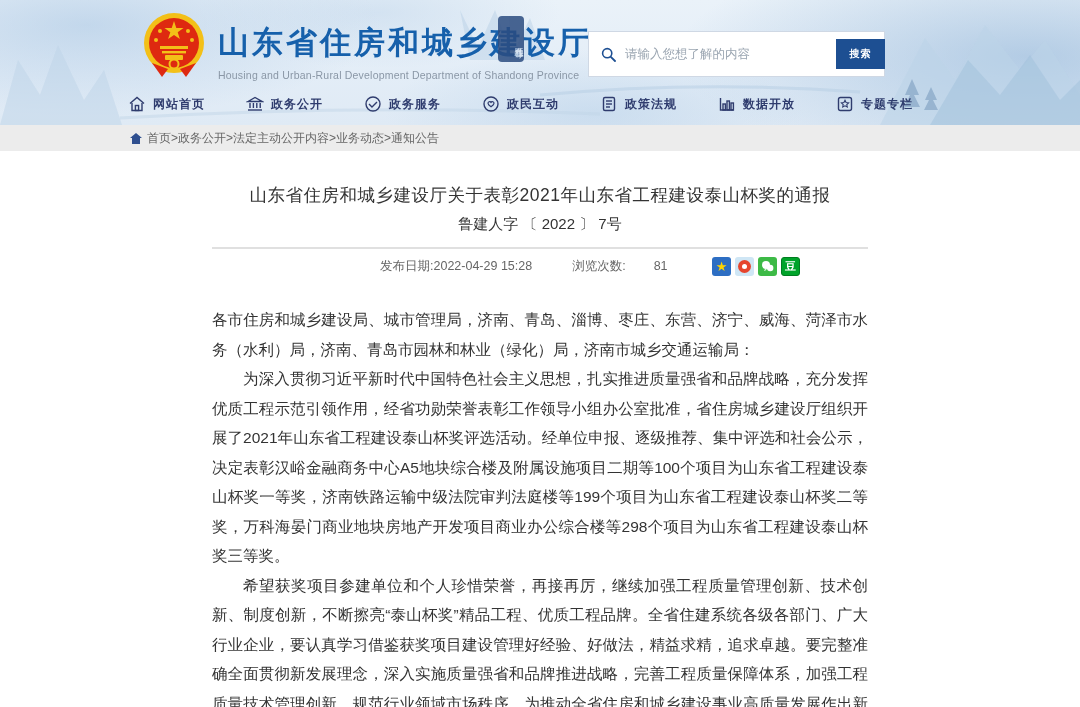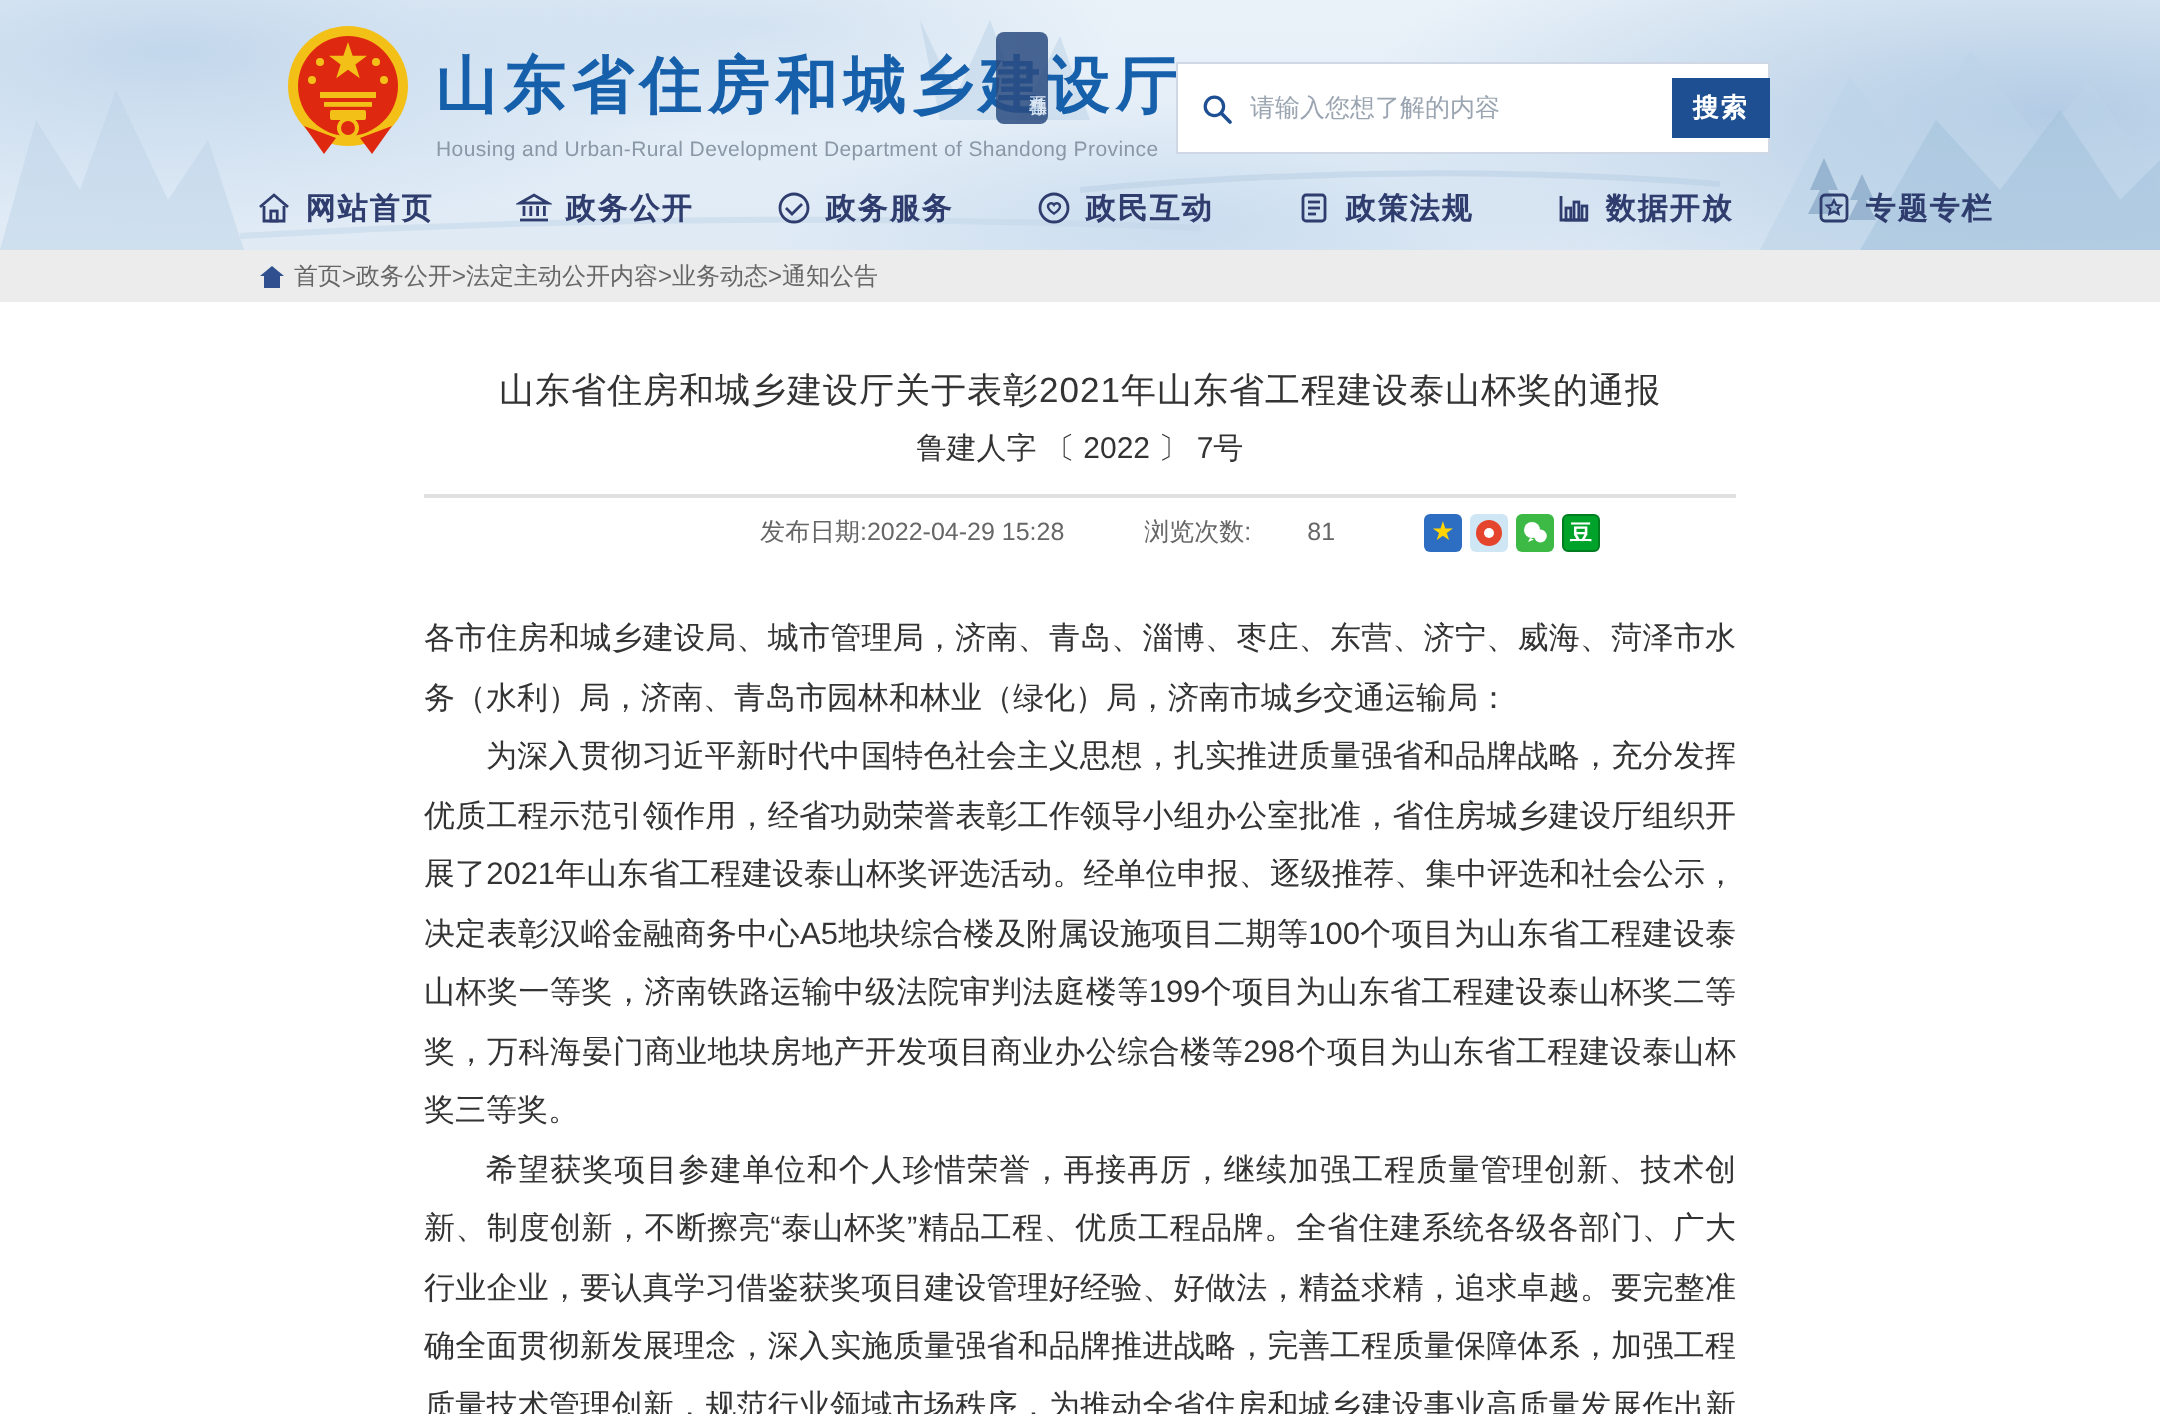--- a/index.html
+++ b/index.html
@@ -27,29 +27,29 @@
     border-radius:4px; color:#dfe9f5; font-size:9px; line-height:10px; text-align:center;
     padding-top:4px; writing-mode:vertical-rl; opacity:.85; }
 
   .search-wrap { position:absolute; left:588px; top:31px; width:297px; height:46px;
     background:#fff; border:1px solid #cfd8e4; display:flex; align-items:center; }
   .search-icon { margin-left:12px; width:15px; height:15px; flex:0 0 auto; }
   .search-input { flex:1; border:none; outline:none; height:26px; margin-left:9px;
     font-size:12.5px; color:#333; background:transparent; }
   .search-input::placeholder { color:#9aa5b1; }
   .search-btn { width:49px; height:30px; margin:-1px -1px -1px 0; background:#1d4f92; color:#fff;
-    border:none; font-size:13px; font-weight:bold; cursor:pointer; letter-spacing:1px; }
+    border:none; font-size:10px; font-weight:bold; cursor:pointer; letter-spacing:1px; }
 
   
   .nav { position:absolute; left:128px; top:88px; width:780px; height:32px;
     display:flex; align-items:center; }
   .nav-item { display:flex; align-items:center; gap:7px; margin-right:41px;
     cursor:pointer; white-space:nowrap; text-decoration:none; }
   .nav-item svg { width:18px; height:18px; }
-  .nav-label { font-size:15px; font-weight:bold; color:#2f3c6e; letter-spacing:1px; }
+  .nav-label { font-size:12px; font-weight:bold; color:#2f3c6e; letter-spacing:1px; }
 
   
   .crumb-bar { width:1080px; height:26px; background:#ececec; display:flex; align-items:center; }
   .crumb-inner { margin-left:130px; display:flex; align-items:center; gap:5px; }
   .crumb-inner svg { width:12px; height:11px; }
   .crumb-text { font-size:12px; color:#666; }
 
   
   .content { width:656px; margin:0 auto; padding-top:32px; }
   .art-title { text-align:center; font-size:17.5px; font-weight:normal; color:#333; letter-spacing:.5px; }

